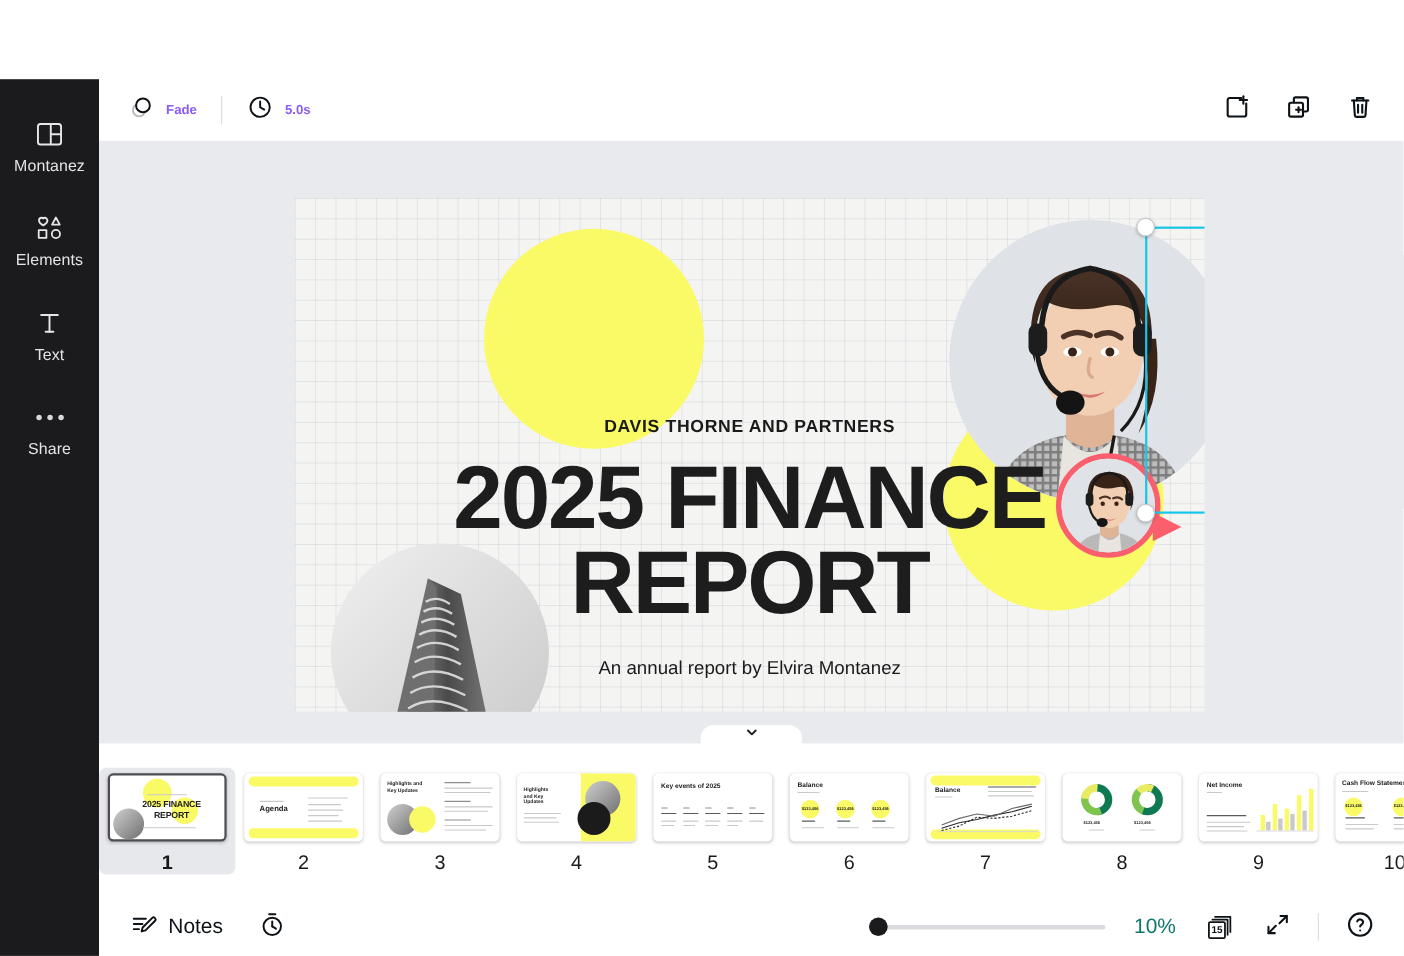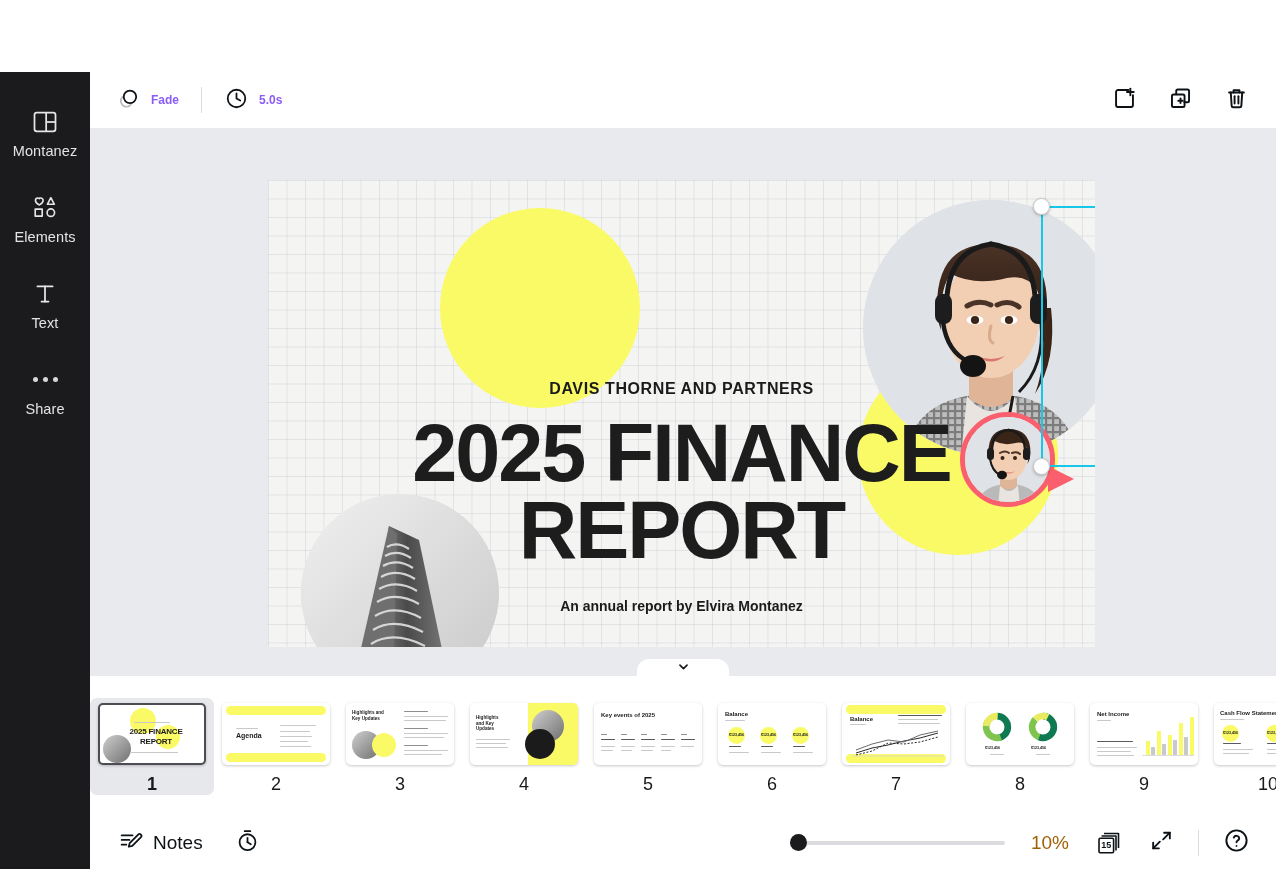--- a/index.html
+++ b/index.html
@@ -89,21 +89,21 @@
     position: absolute; left: 0; right: 0; top: 200px; text-align: center;
     font-size: 16px; font-weight: 700; letter-spacing: .6px; color: #1a1a1a;
   }
   .slide-title {
     position: absolute; left: 0; right: 0; top: 235px; text-align: center;
     font-size: 81px; font-weight: 700; line-height: .95; letter-spacing: -2px;
     color: #1d1d1d; font-family: "Liberation Sans", sans-serif;
   }
   .slide-sub {
     position: absolute; left: 0; right: 0; top: 418px; text-align: center;
-    font-size: 14px; font-weight: 700; color: #1a1a1a;
+    font-size: 17px; font-weight: 400; color: #1a1a1a;
   }
 
   
   .mini-avatar {
     position: absolute; left: 692px; top: 232px; width: 95px; height: 95px; z-index: 6;
   }
   .mini-ring {
     position: absolute; inset: 0; border-radius: 50%;
     border: 5px solid #fa5f6e; overflow: hidden; background: #dfe2e6;
   }
@@ -171,21 +171,21 @@
     background: #ffffff; display: flex; align-items: center;
     justify-content: space-between; padding: 0 20px 0 22px;
   }
   .bb-left { display: flex; align-items: center; gap: 20px; }
   .bb-chip { display: flex; align-items: center; gap: 10px; cursor: pointer; padding: 4px 6px; border-radius: 5px; }
   .bb-chip .txt { font-size: 19px; color: #0d1216; font-weight: 500; }
   .bb-right { display: flex; align-items: center; gap: 18px; }
   .zoom-slider { position: relative; width: 215px; height: 18px; display: flex; align-items: center; cursor: pointer; }
   .zoom-track { position: absolute; left: 0; right: 0; height: 4px; background: #dcdce0; border-radius: 2px; }
   .zoom-knob { position: absolute; left: 0; width: 17px; height: 17px; border-radius: 50%; background: #1b1b1e; }
-  .zoom-pct { font-size: 19px; color: #a16207; min-width: 54px; text-align: center; }
+  .zoom-pct { font-size: 19px; color: #0f766e; min-width: 54px; text-align: center; }
   .pages-badge { position: relative; width: 30px; height: 30px; cursor: pointer; }
   .bb-sep { width: 1px; height: 26px; background: #dcdce0; }
 </style>
 </head>
 <body>
 
 <div id="app">
 
 
   <div class="sidebar">

